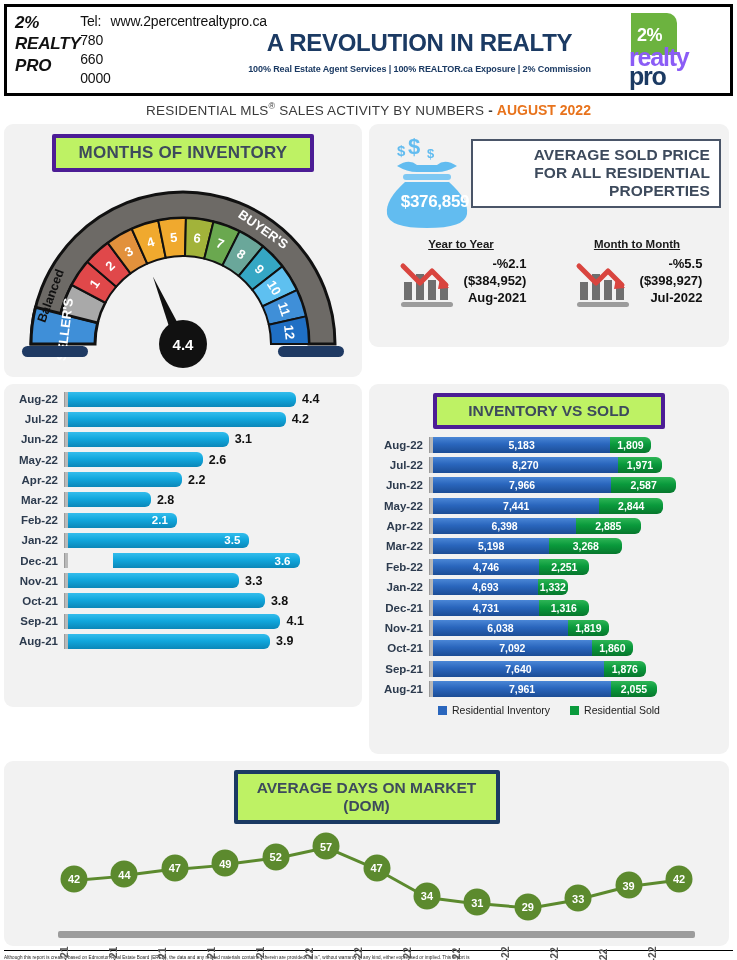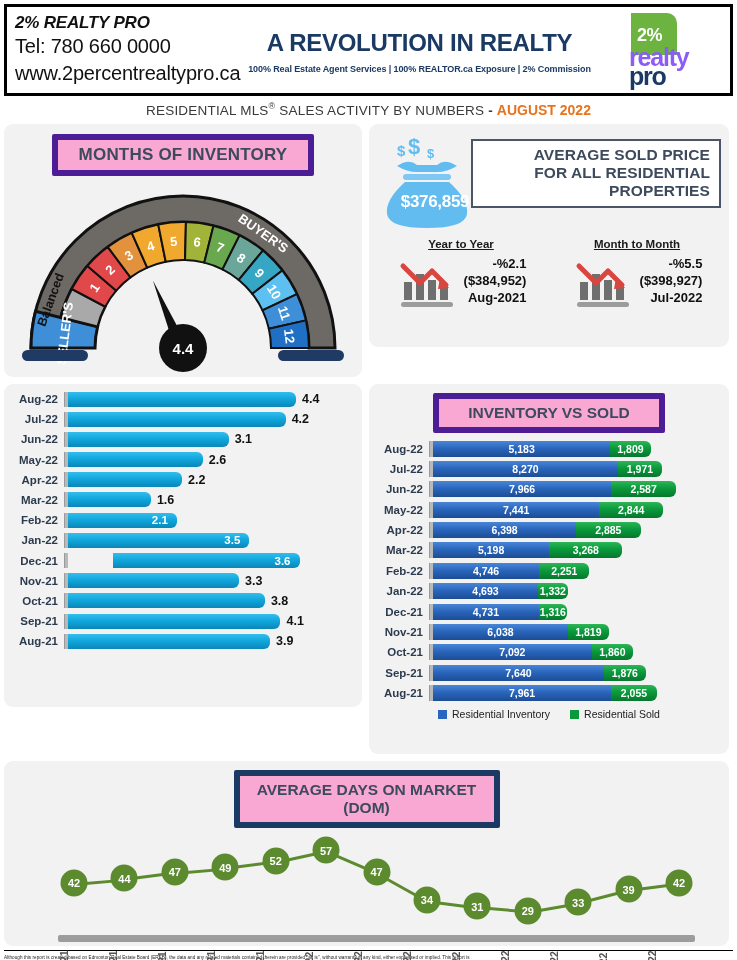--- a/index.html
+++ b/index.html
@@ -15,27 +15,27 @@
   .header {
     position: relative;
     height: 92px;
     border: 3px solid #000;
     display: flex;
     align-items: stretch;
     background: #fff;
   }
   .hdr-left {
     width: 228px; padding: 5px 0 0 8px;
-    display: flex; flex-direction: column; justify-content: flex-start;
+    display: flex; flex-direction: row; justify-content: flex-start;
   }
   .hdr-brand {
     font-size: 17px; font-weight: bold; font-style: italic;
     color: #111; letter-spacing: -0.2px; line-height: 1.25;
   }
-  .hdr-line { font-size: 20px; color: #111; line-height: 1.35; letter-spacing: -0.2px; }
+  .hdr-line { font-size: 14px; color: #111; line-height: 1.35; letter-spacing: -0.2px; }
   .hdr-center {
     flex: 1; display: flex; flex-direction: column;
     align-items: center; justify-content: center; padding-top: 2px;
   }
   .hdr-title {
     font-size: 24px; font-weight: bold; color: #1b3a63;
     letter-spacing: -0.3px; white-space: nowrap;
   }
   .hdr-sub {
     font-size: 9px; font-weight: bold; color: #1b3a63;
@@ -75,21 +75,21 @@
 
   
   .row { display: flex; gap: 7px; }
   .panel {
     background: #f2f2f2; border-radius: 9px; position: relative;
   }
   .col-left  { width: 358px; }
   .col-right { width: 360px; }
 
   .panel-title {
-    border: 6px solid #4c1d95; background: #f9a8d4;
+    border: 4px solid #4c1d95; background: #bef264;
     text-align: center; font-weight: bold; color: #3d4a5c;
     border-radius: 2px;
   }
 
   
   #gauge-panel { height: 253px; padding-top: 10px; }
   #gauge-panel .panel-title {
     width: 262px; margin: 0 auto; font-size: 17px; padding: 5px 0;
     letter-spacing: 0.2px;
   }
@@ -397,21 +397,21 @@
             <div class="btrack">
               <div class="bbar cyan" style="width: 114px;"></div>
               <span class="bval-out">2.2</span>
             </div>
           </div>
           <div class="brow" style="margin-bottom: 5.2px;">
             <div class="blabel">Mar-22</div>
             <div class="baxis"></div>
             <div class="btrack">
               <div class="bbar cyan" style="width: 82.9091px;"></div>
-              <span class="bval-out">1.6</span>
+              <span class="bval-out">2.8</span>
             </div>
           </div>
           <div class="brow" style="margin-bottom: 5.2px;">
             <div class="blabel">Feb-22</div>
             <div class="baxis"></div>
             <div class="btrack">
               <div class="bbar cyan" style="width: 108.818px;">
                 <span class="bval-in">2.1</span>
               </div>
             </div>
@@ -551,21 +551,21 @@
                 <div class="sseg green" style="width: 29.7879px;">1,332</div>
               </div>
             </div>
           </div>
           <div class="brow" style="margin-bottom: 4.4px;">
             <div class="blabel">Dec-21</div>
             <div class="baxis"></div>
             <div class="btrack">
               <div class="sbar">
                 <div class="sseg blue" style="width: 105.801px;">4,731</div>
-                <div class="sseg green" style="width: 28px;">1,316</div>
+                <div class="sseg green" style="width: 50px;">1,316</div>
               </div>
             </div>
           </div>
           <div class="brow" style="margin-bottom: 4.4px;">
             <div class="blabel">Nov-21</div>
             <div class="baxis"></div>
             <div class="btrack">
               <div class="sbar">
                 <div class="sseg blue" style="width: 135.03px;">6,038</div>
                 <div class="sseg green" style="width: 40.6789px;">1,819</div>

